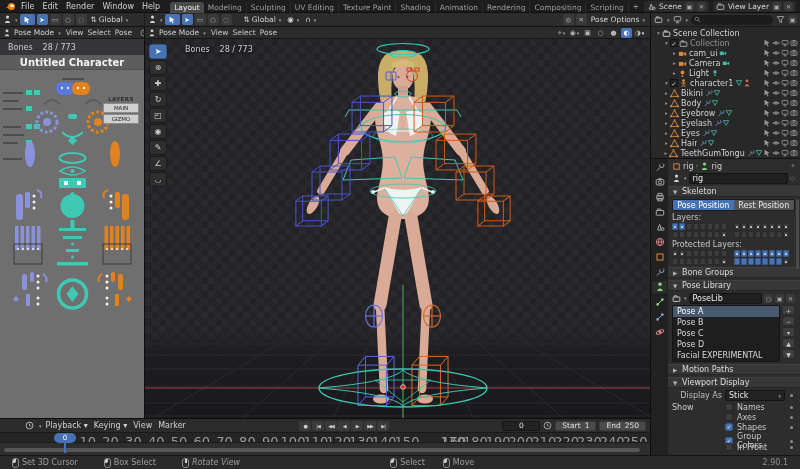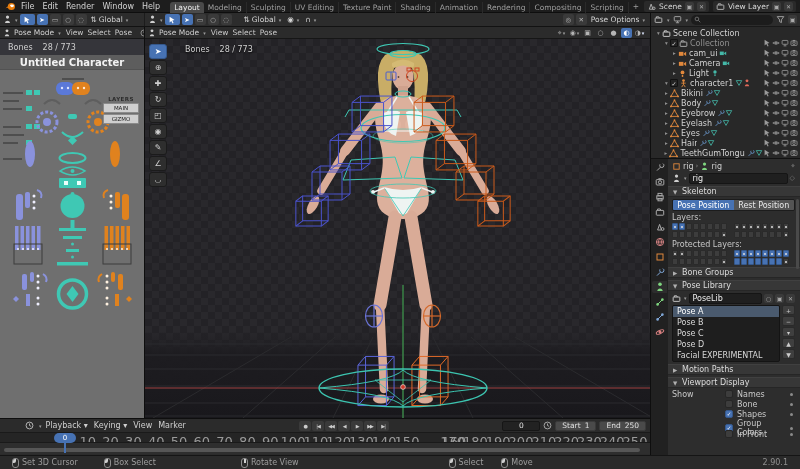--- a/index.html
+++ b/index.html
@@ -1219,31 +1219,39 @@
           </div>
         </div>
         <div class="phead">
           <span class="arr">▶</span>
             <span>Motion Paths</span>
         </div>
         <div class="phead">
           <span class="arr">▼</span>
             <span>Viewport Display</span>
         </div>
+        <div class="kv">
+          <span class="k">Display As</span>
+          <span class="dropdown">
+              <span>Stick</span>
+              <span class="cv">▾</span>
+            </span>
+          <span class="adot"></span>
+        </div>
         <div id="show-rows">
             <div class="showrow">
               <span class="k">Show</span>
               <span class="cb2"></span>
               <span>Names</span>
               <span class="adot"></span>
             </div>
             <div class="showrow">
               <span class="k"></span>
               <span class="cb2"></span>
-              <span>Bone</span>
+              <span>Axes</span>
               <span class="adot"></span>
             </div>
             <div class="showrow">
               <span class="k"></span>
               <span class="cb2 on">✓</span>
               <span>Shapes</span>
               <span class="adot"></span>
             </div>
             <div class="showrow">
               <span class="k"></span>
@@ -1337,21 +1345,21 @@
   <div class="statusbar">
     <span id="sb-items" style="display:flex;align-items:center">
         <span class="sbitem" style="margin-left: 0px;">
           <span class="mouse left"></span>
           <span>Set 3D Cursor</span>
         </span>
         <span class="sbitem" style="margin-left: 26px;">
           <span class="mouse left"></span>
           <span>Box Select</span>
         </span>
-        <span class="sbitem" style="margin-left: 85px;">
+        <span class="sbitem" style="margin-left: 26px; font-style: italic;">
           <span class="mouse middle"></span>
           <span>Rotate View</span>
         </span>
         <span class="sbitem" style="margin-left: 150px;">
           <span class="mouse left"></span>
           <span>Select</span>
         </span>
         <span class="sbitem" style="margin-left: 18px;">
           <span class="mouse left"></span>
           <span>Move</span>

